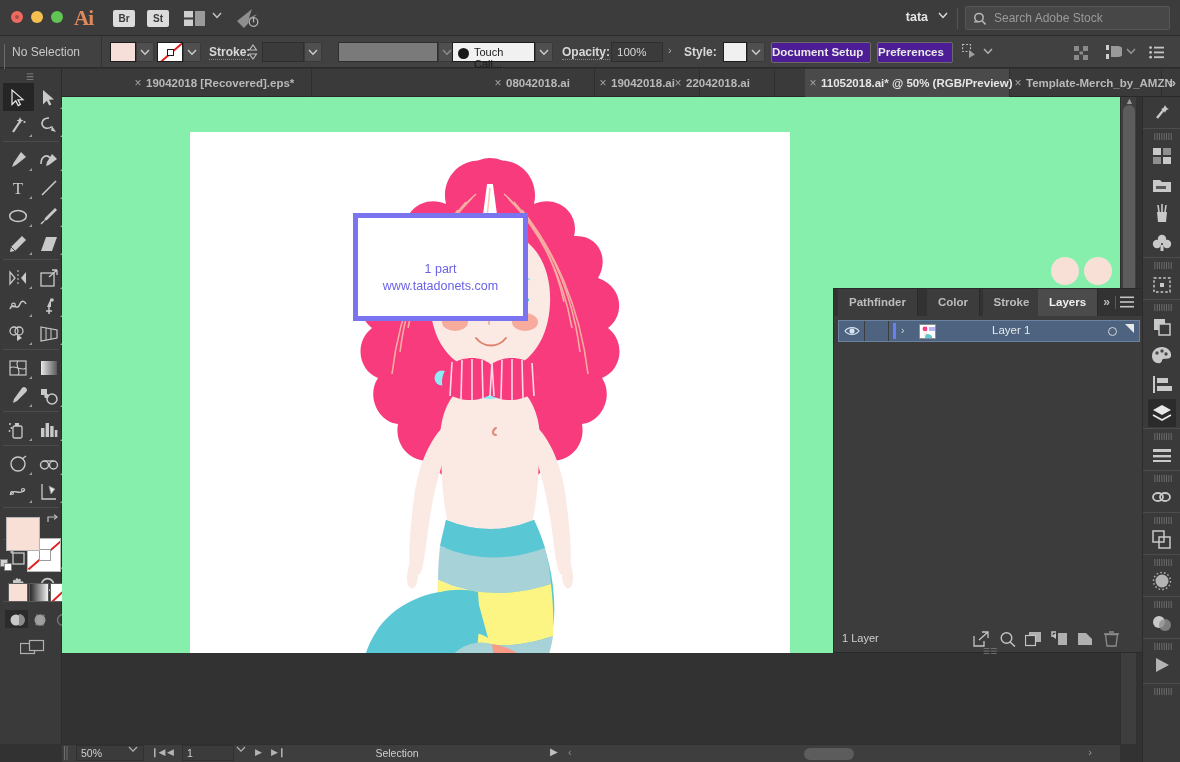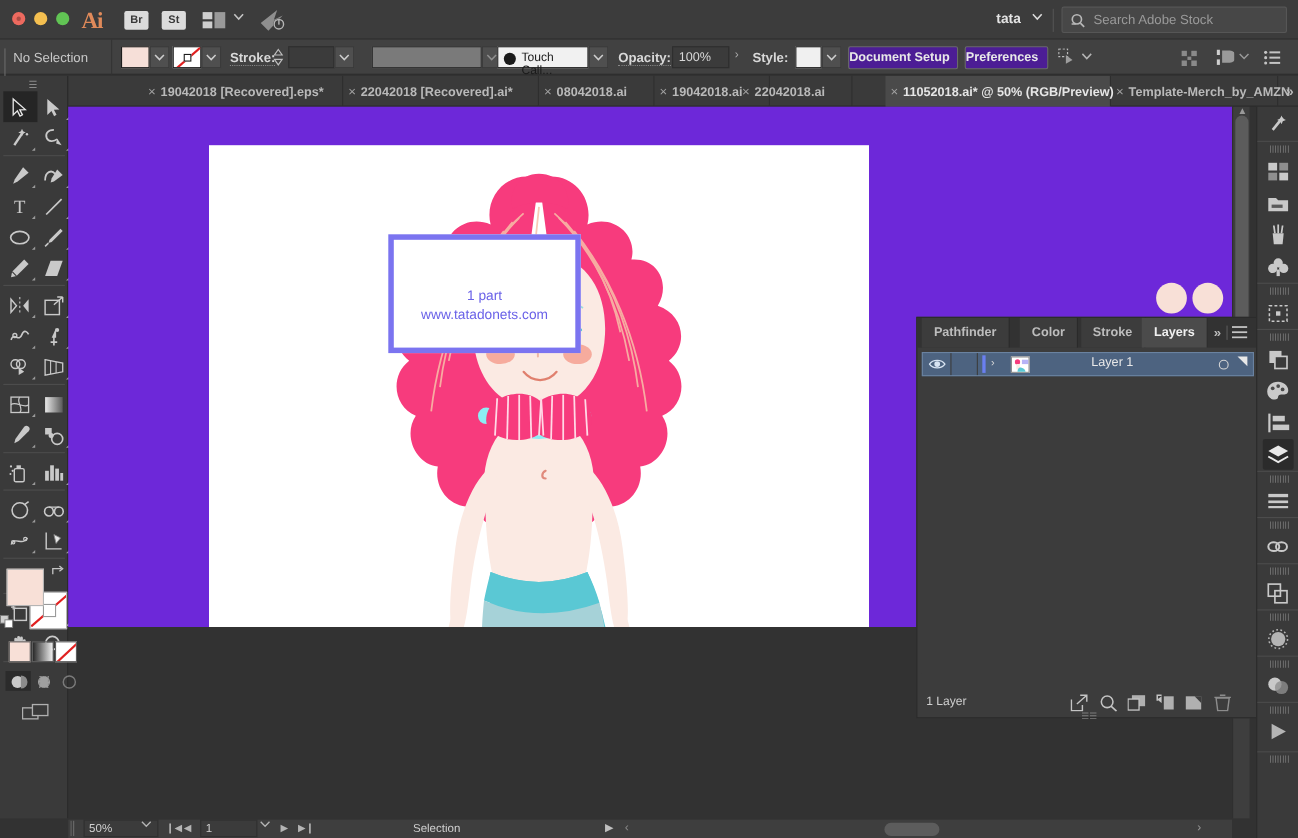--- a/index.html
+++ b/index.html
@@ -190,22 +190,22 @@
   #mini-none-line { position:absolute; left:-3px; top:8px; width:27px; height:2px;
                     background:#e02020; transform:rotate(-43deg); }
   .drawmode { position:absolute; top: 541px; width: 23px; height: 18px; }
   #dm1 { left: 5px; background:#2b2b2b; }
   #dm2 { left: 28px; }
   #dm3 { left: 51px; }
   #screenmode { position:absolute; left: 20px; top: 570px; width:26px; height:18px; }
 
   
   #canvas-area {
-    position: absolute; left: 62px; top: 97px; width: 1058px; height: 473px;
-    background: #6d28d9; overflow: hidden;
+    position: absolute; left: 62px; top: 97px; width: 1058px; height: 556px;
+    background: #86efac; overflow: hidden;
   }
   #artboard {
     position: absolute; left: 128px; top: 35px; width: 600px; height: 582px;
     background: #ffffff;
   }
   .stray-circle {
     position: absolute; width: 28px; height: 28px; border-radius: 50%; background: #f8e0d7;
   }
   #stray-1 { left: 989px; top: 160px; }
   #stray-2 { left: 1022px; top: 160px; }
@@ -499,21 +499,20 @@
         <circle cx="1.6" cy="6.4" r="1.4" fill="#c4c4c4"></circle>
           <rect x="5" y="5.5" width="10" height="1.8" fill="#c4c4c4"></rect>
         <circle cx="1.6" cy="11.2" r="1.4" fill="#c4c4c4"></circle>
           <rect x="5" y="10.3" width="10" height="1.8" fill="#c4c4c4"></rect>
       </svg>
     </div>
   </div>
 
   <div id="tabbar">
       <div class="tab" style="left: 68px; width: 182px;"><span class="tab-close">×</span><span>19042018 [Recovered].eps*</span></div>
-      <div class="tab" style="left: 250px; width: 178px;"><span class="tab-close">×</span><span>22042018 [Recovered].ai*</span></div>
       <div class="tab" style="left: 428px; width: 105px;"><span class="tab-close">×</span><span>08042018.ai</span></div>
       <div class="tab" style="left: 533px; width: 105px;"><span class="tab-close">×</span><span>19042018.ai</span></div>
       <div class="tab" style="left: 608px; width: 105px;"><span class="tab-close">×</span><span>22042018.ai</span></div>
       <div class="tab active" style="left: 743px; width: 205px;"><span class="tab-close">×</span><span>11052018.ai* @ 50% (RGB/Preview)</span></div>
       <div class="tab" style="left: 948px; width: 152px;"><span class="tab-close">×</span><span>Template-Merch_by_AMZN</span></div>
       <div id="tabs-overflow">»</div>
     </div>
 
   <div id="toolbar">
     <div id="tb-grip">☰</div>

